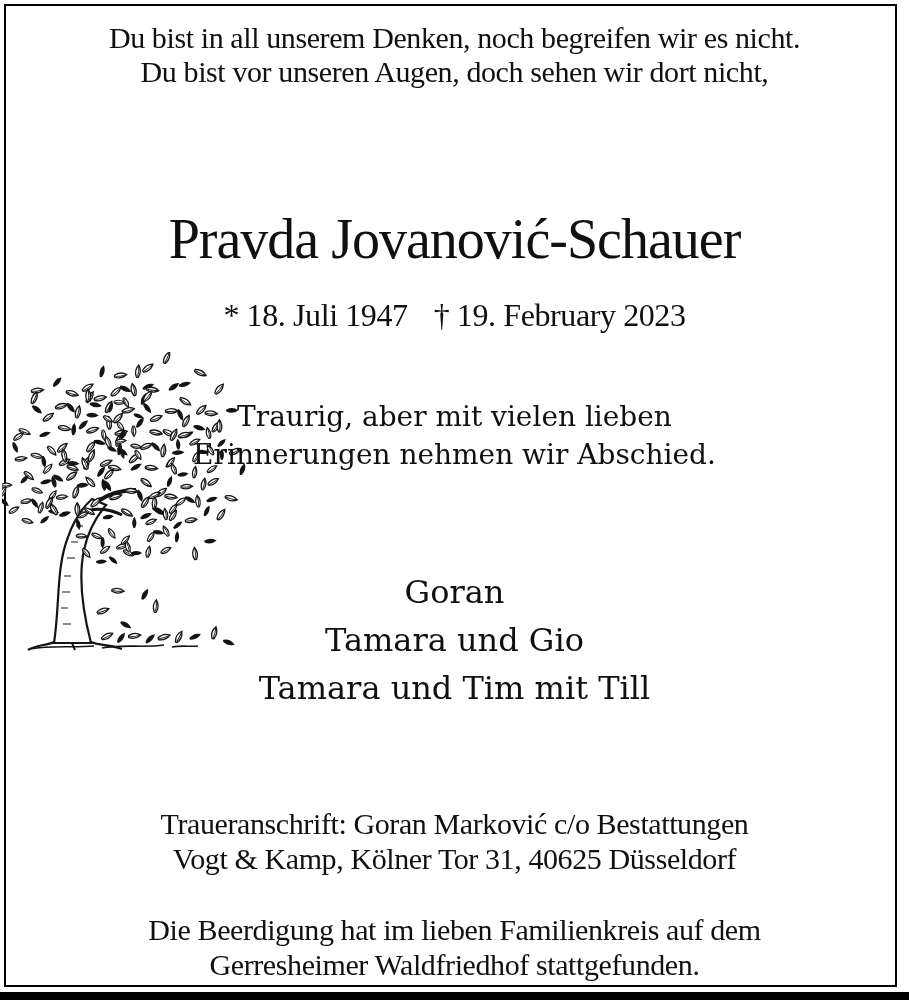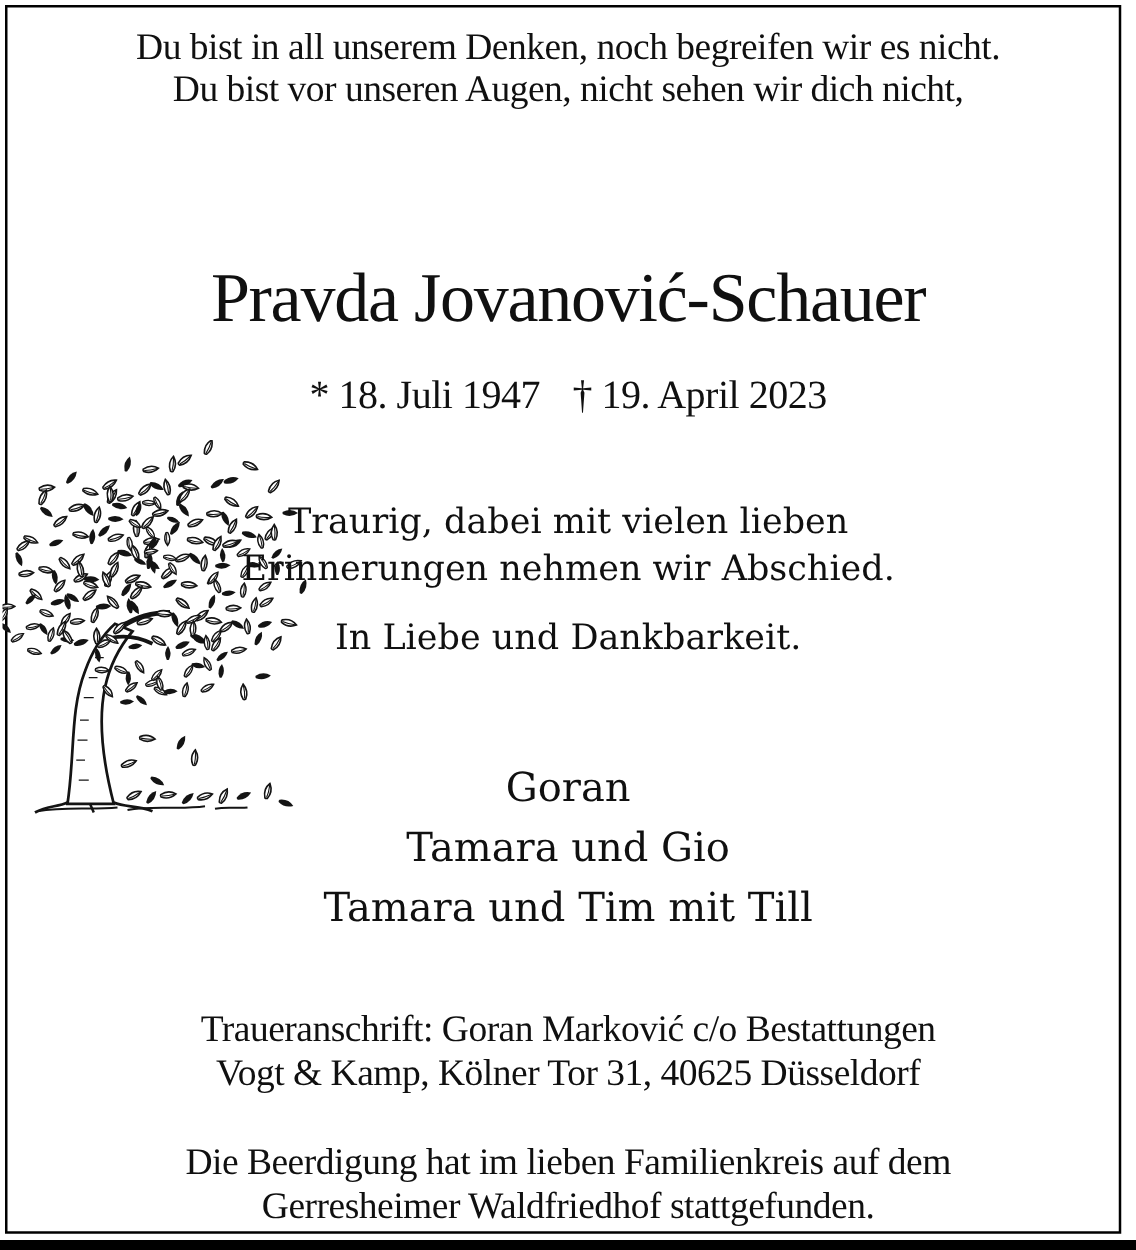--- a/index.html
+++ b/index.html
@@ -46,47 +46,47 @@
   }
   .round {
     font-family: "DejaVu Serif", serif;
   }
   .poem      { top: 21px;  font-size: 30px; line-height: 34px; }
   .name      { top: 207px; font-size: 56px; letter-spacing: -1px; }
   .dates     { top: 297px; font-size: 32px; }
   .dates .gap { display: inline-block; width: 26px; }
   .farewell  { top: 398px; font-size: 28px; line-height: 38px; }
   .love      { top: 493px; font-size: 28px; }
-  .mourners  { top: 606px; font-size: 32px; line-height: 48px; }
+  .mourners  { top: 568px; font-size: 32px; line-height: 48px; }
   .address   { top: 806px; font-size: 30px; line-height: 35px; }
   .funeral   { top: 912px; font-size: 30px; line-height: 35px; }
   .tree {
     position: absolute;
     left: 2px;
     top: 352px;
     width: 300px;
     height: 300px;
   }
 </style>
 </head>
 <body>
 
 <div class="page">
 
   <div class="frame"></div>
 
   <div class="tblock poem condensed">
     <div>Du bist in all unserem Denken, noch begreifen wir es nicht.</div>
-    <div>Du bist vor unseren Augen, nicht sehen wir dich nicht,</div>
+    <div>Du bist vor unseren Augen, doch sehen wir dort nicht,</div>
   </div>
 
   <div class="tblock name condensed">Pravda Jovanović-Schauer</div>
 
   <div class="tblock dates condensed">
-    <span>* 18. Juli 1947</span><span class="gap"></span><span>† 19. April 2023</span>
+    <span>* 18. Juli 1947</span><span class="gap"></span><span>† 19. February 2023</span>
   </div>
 
   <svg class="tree" viewBox="0 0 300 300" aria-hidden="true">
     <defs>
       <g id="lf">
         <path d="M0,3 Q3.5,-3.5 10.5,-3.2 Q8,3.6 1.2,4.6 Q0,4 0,3 Z" fill="#ffffff" stroke="#141414" stroke-width="1.3"></path>
         <path d="M1.2,3.6 Q5.5,1.5 9.6,-2.4" fill="none" stroke="#141414" stroke-width="0.9"></path>
       </g>
       <g id="lfb">
         <path d="M0,3 Q3.5,-3.5 10.5,-3.2 Q8,3.6 1.2,4.6 Q0,4 0,3 Z" fill="#141414"></path>
@@ -174,25 +174,24 @@
     <use href="#lf" transform="translate(128,281) rotate(28)"></use>
     <use href="#lfb" transform="translate(143,287) rotate(-8)"></use>
     <use href="#lf" transform="translate(157,283) rotate(18)"></use>
     <use href="#lf" transform="translate(172,287) rotate(-28)"></use>
     <use href="#lfb" transform="translate(188,283) rotate(12)"></use>
     <use href="#lf" transform="translate(208,284) rotate(-40)"></use>
     <use href="#lfb" transform="translate(224,286) rotate(55)"></use>
   </svg>
 
   <div class="tblock farewell round">
-    <div>Traurig, dabei mit vielen lieben</div>
+    <div>Traurig, aber mit vielen lieben</div>
     <div>Erinnerungen nehmen wir Abschied.</div>
   </div>
 
-  <div class="tblock love round">In Liebe und Dankbarkeit.</div>
 
   <div class="tblock mourners round">
     <div>Goran</div>
     <div>Tamara und Gio</div>
     <div>Tamara und Tim mit Till</div>
   </div>
 
   <div class="tblock address condensed">
     <div>Traueranschrift: Goran Marković c/o Bestattungen</div>
     <div>Vogt &amp; Kamp, Kölner Tor 31, 40625 Düsseldorf</div>

